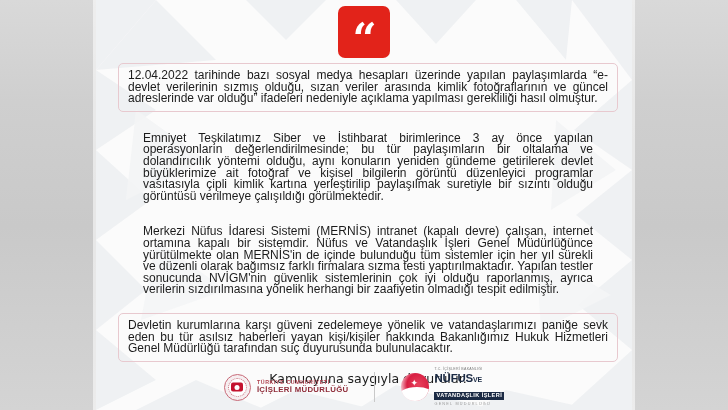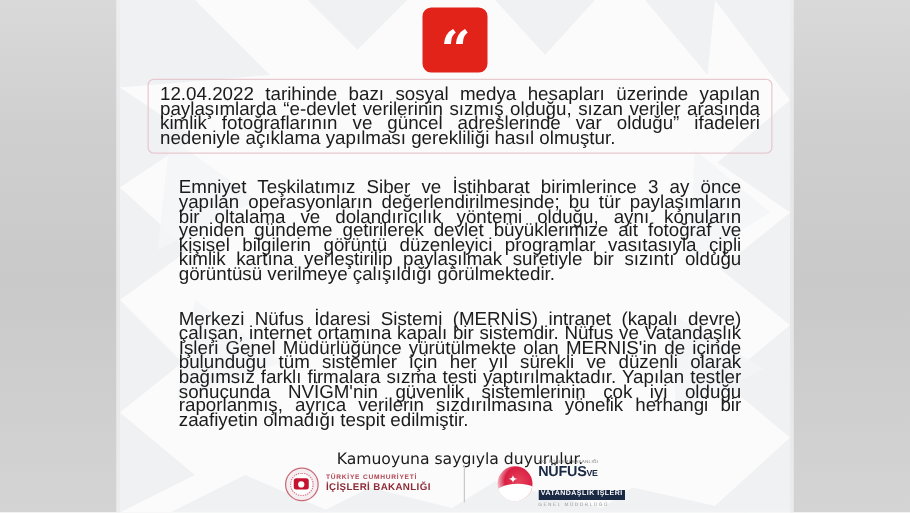--- a/index.html
+++ b/index.html
@@ -43,21 +43,21 @@
 
   .card{
     position:absolute;left:118px;top:63px;width:500px;
   }
   .pbox{
     border:1px solid #e8c9cf;border-radius:5px;
     padding:6px 9px 6px 9px;margin:0;
   }
   .pplain{padding:6px 10px 2px 10px;margin:14px;border:1px solid transparent;}
   .ptext{
-    margin:0;color:#1b1b1b;font-size:15px;line-height:11.6px;
+    margin:0;color:#1b1b1b;font-size:12px;line-height:11.6px;
     text-align:justify;text-justify:inter-word;
     font-family:"Liberation Sans","DejaVu Sans",sans-serif;
   }
   .closing{
     text-align:center;color:#1b1b1b;font-size:12.5px;margin:9px 0 0 0;
     font-family:"DejaVu Sans","Liberation Sans",sans-serif;
   }
 
   .footer{
     position:absolute;left:96px;right:96px;bottom:2px;height:42px;
@@ -171,33 +171,36 @@
 
     <div class="pplain">
       <p class="ptext">Emniyet Teşkilatımız Siber ve İstihbarat birimlerince 3 ay önce yapılan operasyonların değerlendirilmesinde; bu tür paylaşımların bir oltalama ve dolandırıcılık yöntemi olduğu, aynı konuların yeniden gündeme getirilerek devlet büyüklerimize ait fotoğraf ve kişisel bilgilerin görüntü düzenleyici programlar vasıtasıyla çipli kimlik kartına yerleştirilip paylaşılmak suretiyle bir sızıntı olduğu görüntüsü verilmeye çalışıldığı görülmektedir.</p>
     </div>
 
     <div class="pplain">
       <p class="ptext">Merkezi Nüfus İdaresi Sistemi (MERNİS) intranet (kapalı devre) çalışan, internet ortamına kapalı bir sistemdir. Nüfus ve Vatandaşlık İşleri Genel Müdürlüğünce yürütülmekte olan MERNİS'in de içinde bulunduğu tüm sistemler için her yıl sürekli ve düzenli olarak bağımsız farklı firmalara sızma testi yaptırılmaktadır. Yapılan testler sonucunda NVİGM'nin güvenlik sistemlerinin çok iyi olduğu raporlanmış, ayrıca verilerin sızdırılmasına yönelik herhangi bir zaafiyetin olmadığı tespit edilmiştir.</p>
     </div>
 
 
+    <div class="pbox">
+      <p class="ptext">Devletin kurumlarına karşı güveni zedelemeye yönelik ve vatandaşlarımızı paniğe sevk eden bu tür asılsız haberleri yayan kişi/kişiler hakkında Bakanlığımız Hukuk Hizmetleri Genel Müdürlüğü tarafından suç duyurusunda bulunulacaktır.</p>
+    </div>
 
     <p class="closing">Kamuoyuna saygıyla duyurulur.</p>
   </div>
 
   <div class="footer">
 
     <div class="logo-l">
       <div class="emblem">
         <div class="crest"></div>
       </div>
       <div class="mlabel">
         <div class="l1">TÜRKİYE CUMHURİYETİ</div>
-        <div class="l2">İÇİŞLERİ BAKANLIĞI</div>
+        <div class="l2">İÇİŞLERİ MÜDÜRLÜĞÜ</div>
       </div>
     </div>
 
     <div class="divider"></div>
 
     <div class="logo-r">
       <div class="nv-mark">
         <div class="star">✦</div>
         <div class="swoosh"></div>
       </div>

